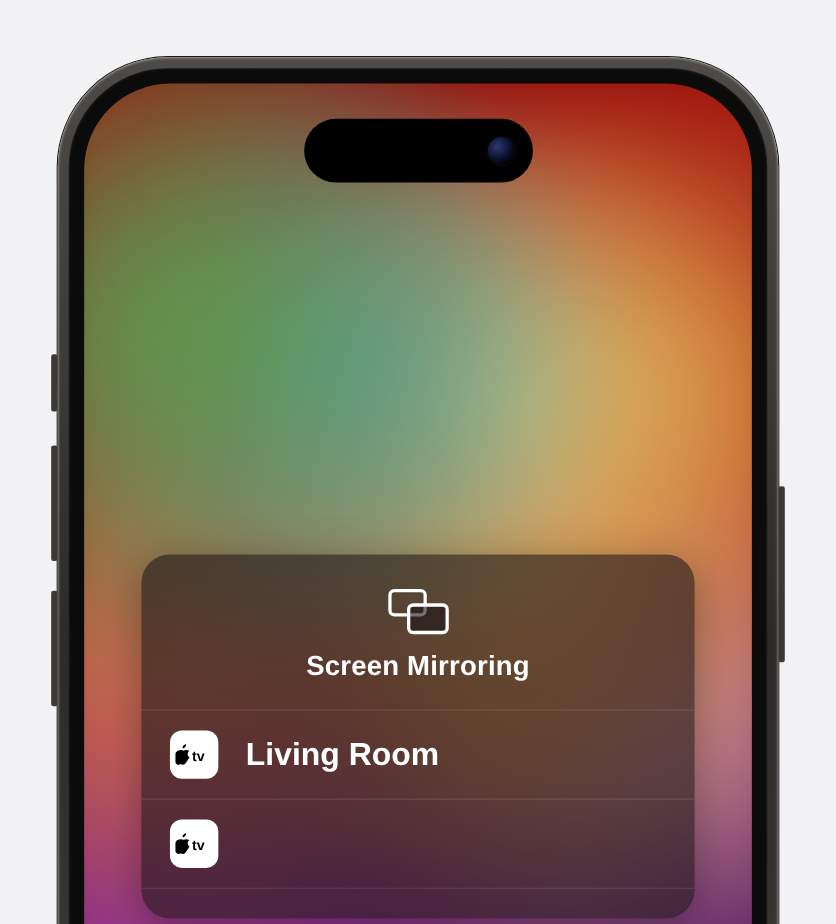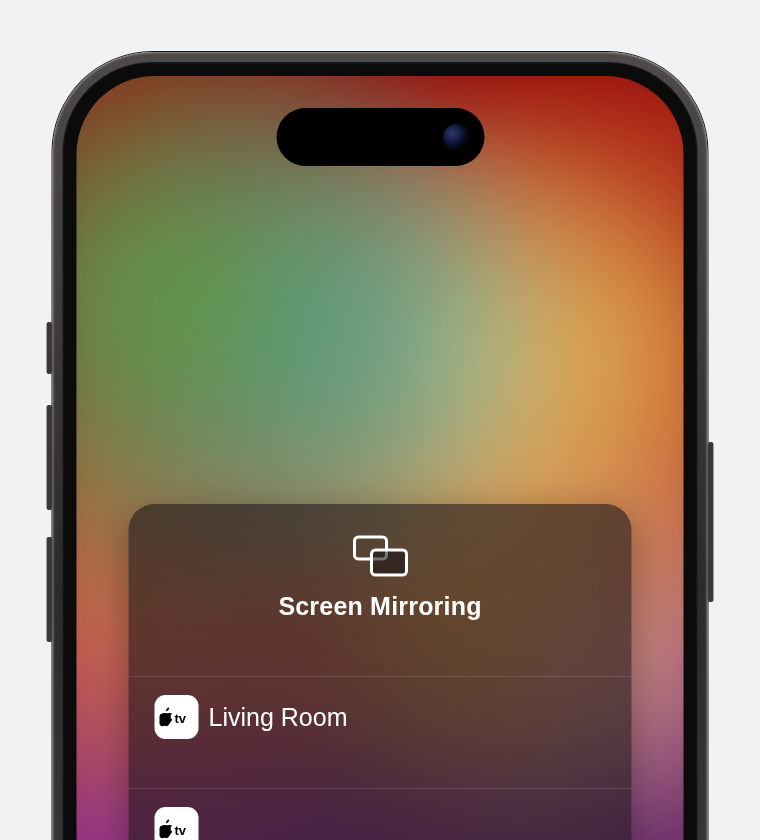--- a/index.html
+++ b/index.html
@@ -123,30 +123,29 @@
   }
   .card-title {
     color: #fff;
     font-size: 25px;
     font-weight: 600;
     letter-spacing: 0.2px;
   }
   .row {
     display: flex;
     align-items: center;
-    gap: 10px;
+    gap: 25px;
     padding: 18px 26px;
     border-top: 1px solid rgba(255,255,255,0.12);
     cursor: pointer;
-    margin-top: 31px;
   }
   .row-label {
     color: #fff;
-    font-size: 25px;
-    font-weight: 400;
+    font-size: 29px;
+    font-weight: 700;
   }
 
   
   .atv {
     width: 44px; height: 44px;
     border-radius: 11px;
     background: #fff;
     display: flex;
     align-items: center;
     justify-content: center;

